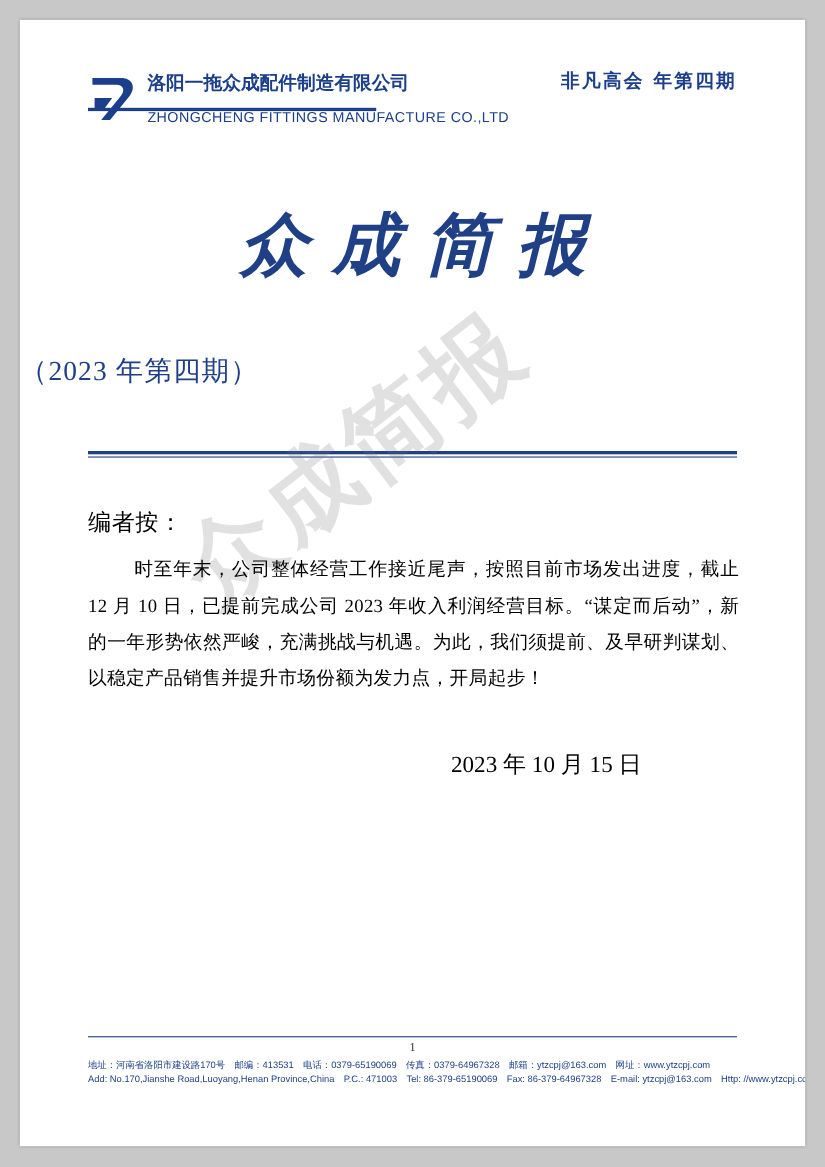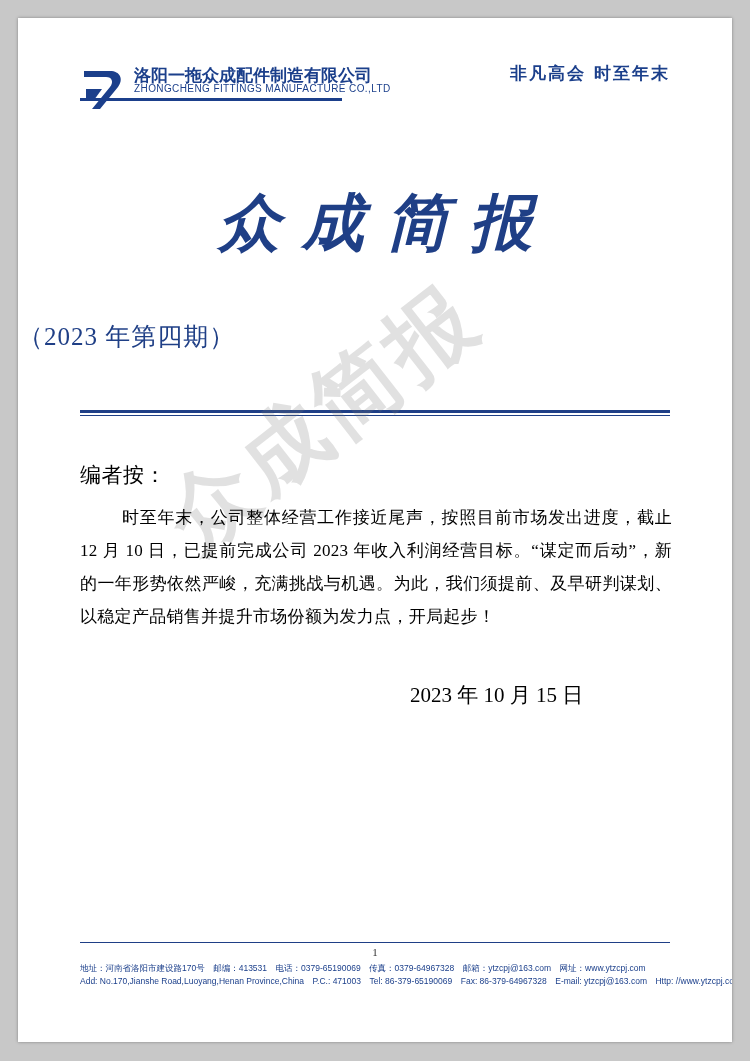--- a/index.html
+++ b/index.html
@@ -52,25 +52,25 @@
   .logo-cn {
     font-family: "Liberation Sans", sans-serif;
     font-size: 17px;
     font-weight: bold;
     color: #1b3f8b;
     letter-spacing: 0px;
     white-space: nowrap;
   }
   .logo-en {
     font-family: "Liberation Sans", sans-serif;
-    font-size: 10px;
+    font-size: 13px;
     color: #1b3f8b;
     letter-spacing: 0.4px;
     white-space: nowrap;
-    margin-top: 0;
+    margin-top: 16px;
   }
   .logo-underline {
     position: absolute;
     left: 62px;
     top: 44px;
     width: 262px;
     height: 3px;
     background: #1b3f8b;
   }
   .slogan {
@@ -219,21 +219,21 @@
           <path d="M4 4 L30 4 C40 4 44 12 38 20 L20 42 L12 42 L30 20 C34 15 32 10 26 10 L4 10 Z" fill="#1b3f8b"></path>
           <path d="M6 22 L22 22 L14 33 L6 33 Z" fill="#1b3f8b"></path>
         </svg>
       </span>
       <span class="logo-text">
         <span class="logo-cn">洛阳一拖众成配件制造有限公司</span>
         <span class="logo-en">ZHONGCHENG FITTINGS MANUFACTURE CO.,LTD</span>
       </span>
     </div>
     <div class="logo-underline"></div>
-    <div class="slogan">非凡高会 时至年末</div>
+    <div class="slogan">非凡高会 年第四期</div>
   </div>
 
   <div class="doc-title">众成简报</div>
   <div class="doc-issue">（2023 年第四期）</div>
 
   <div class="divider">
     <div class="thick"></div>
     <div class="thin"></div>
   </div>
 

